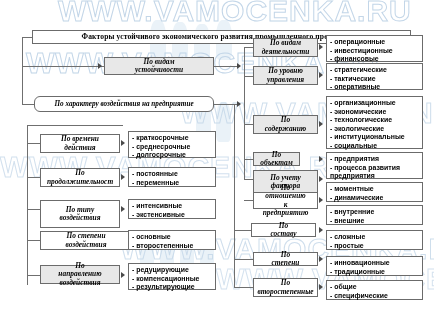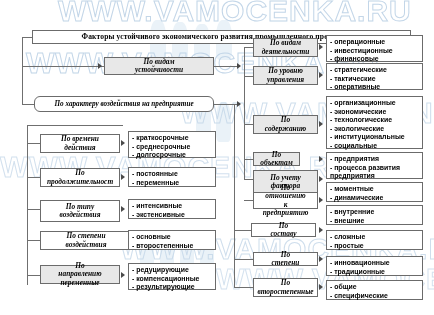--- a/index.html
+++ b/index.html
@@ -120,28 +120,28 @@
 <div class="ln h" style="left:27px;top:209px;width:13px;"></div>
 <div class="ln h" style="left:27px;top:240px;width:13px;"></div>
 <div class="ln h" style="left:27px;top:275px;width:13px;"></div>
 
 <div class="box cat" style="left:40px;top:134px;width:80px;height:19px;">
   <span>По времени действия</span>
 </div>
 <div class="box cat" style="left:40px;top:168px;width:80px;height:19px;">
   <span>По продолжительност</span>
 </div>
-<div class="box cat" style="left:40px;top:200px;width:80px;height:22px;">
+<div class="box cat" style="left:40px;top:200px;width:80px;height:28px;">
   <span>По типу воздействия</span>
 </div>
 <div class="box cat" style="left:40px;top:231px;width:92px;height:19px;">
   <span>По степени воздействия</span>
 </div>
 <div class="box cat shaded" style="left:40px;top:265px;width:80px;height:19px;">
-  <span>По направлению переменные</span>
+  <span>По направлению воздействия</span>
 </div>
 
 <div class="arw" style="left:121px;top:140px;"></div>
 <div class="arw" style="left:121px;top:174px;"></div>
 <div class="arw" style="left:121px;top:206px;"></div>
 <div class="arw" style="left:121px;top:237px;"></div>
 <div class="arw" style="left:121px;top:272px;"></div>
 
 <div class="box vals" style="left:128px;top:131px;width:88px;height:27px;">
   <div>- краткосрочные</div>

